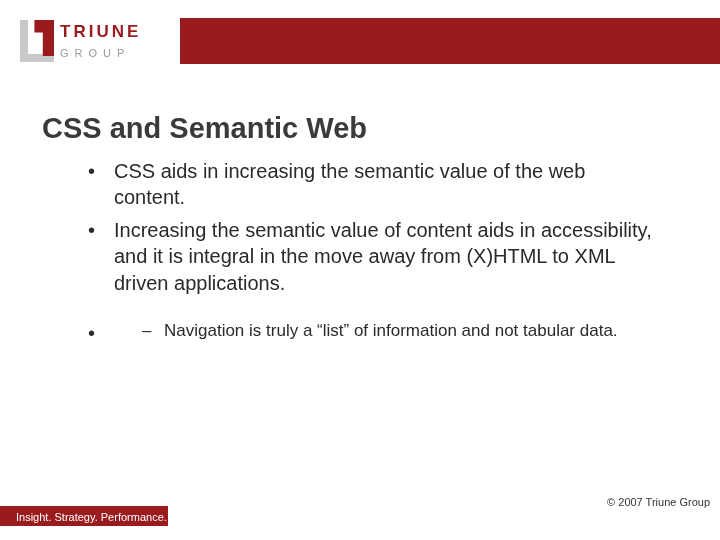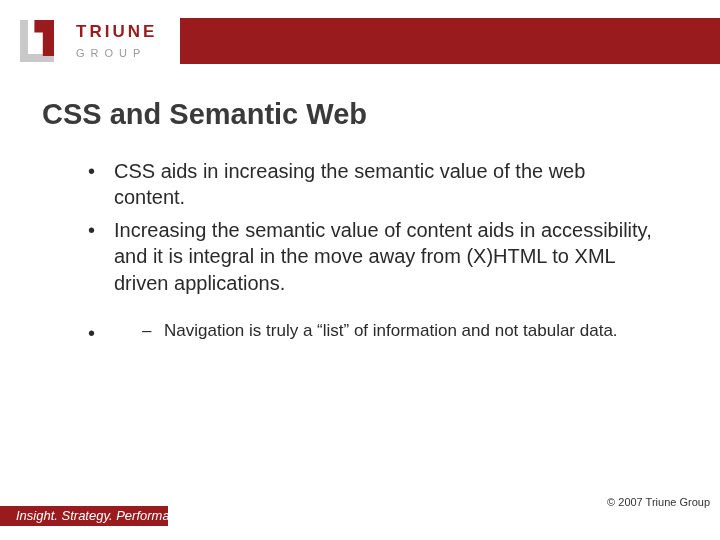--- a/index.html
+++ b/index.html
@@ -20,21 +20,21 @@
     background: #9a1b1e;
   }
   .logo {
     position: absolute;
     top: 16px;
     left: 20px;
     width: 160px;
     height: 50px;
     display: flex;
     align-items: center;
-    gap: 22px;
+    gap: 6px;
   }
   .logo-mark {
     width: 34px;
     height: 42px;
     position: relative;
   }
   .logo-mark .bar-left {
     position: absolute;
     left: 0; top: 0;
     width: 8px; height: 42px;
@@ -67,21 +67,21 @@
   }
   .logo-text .t2 {
     font-size: 11px;
     font-weight: 400;
     letter-spacing: 6px;
     color: #9a9a9a;
     margin-top: 8px;
   }
   .slide-title {
     position: absolute;
-    top: 98px;
+    top: 112px;
     left: 42px;
     font-size: 29px;
     font-weight: 700;
     color: #3a3a3a;
   }
   .content {
     position: absolute;
     top: 158px;
     left: 78px;
     right: 60px;
@@ -135,23 +135,22 @@
     left: 0;
     bottom: 14px;
     width: 168px;
     height: 20px;
     background: #9a1b1e;
   }
   .tagline {
     position: absolute;
     bottom: 17px;
     left: 16px;
-    font-size: 13px;
+    font-size: 11px;
     color: #fff;
-    font-style: italic;
     z-index: 2;
   }
 </style>
 </head>
 <body>
 
 <div class="header-bar"></div>
 
 <div class="logo">
   <div class="logo-mark">

